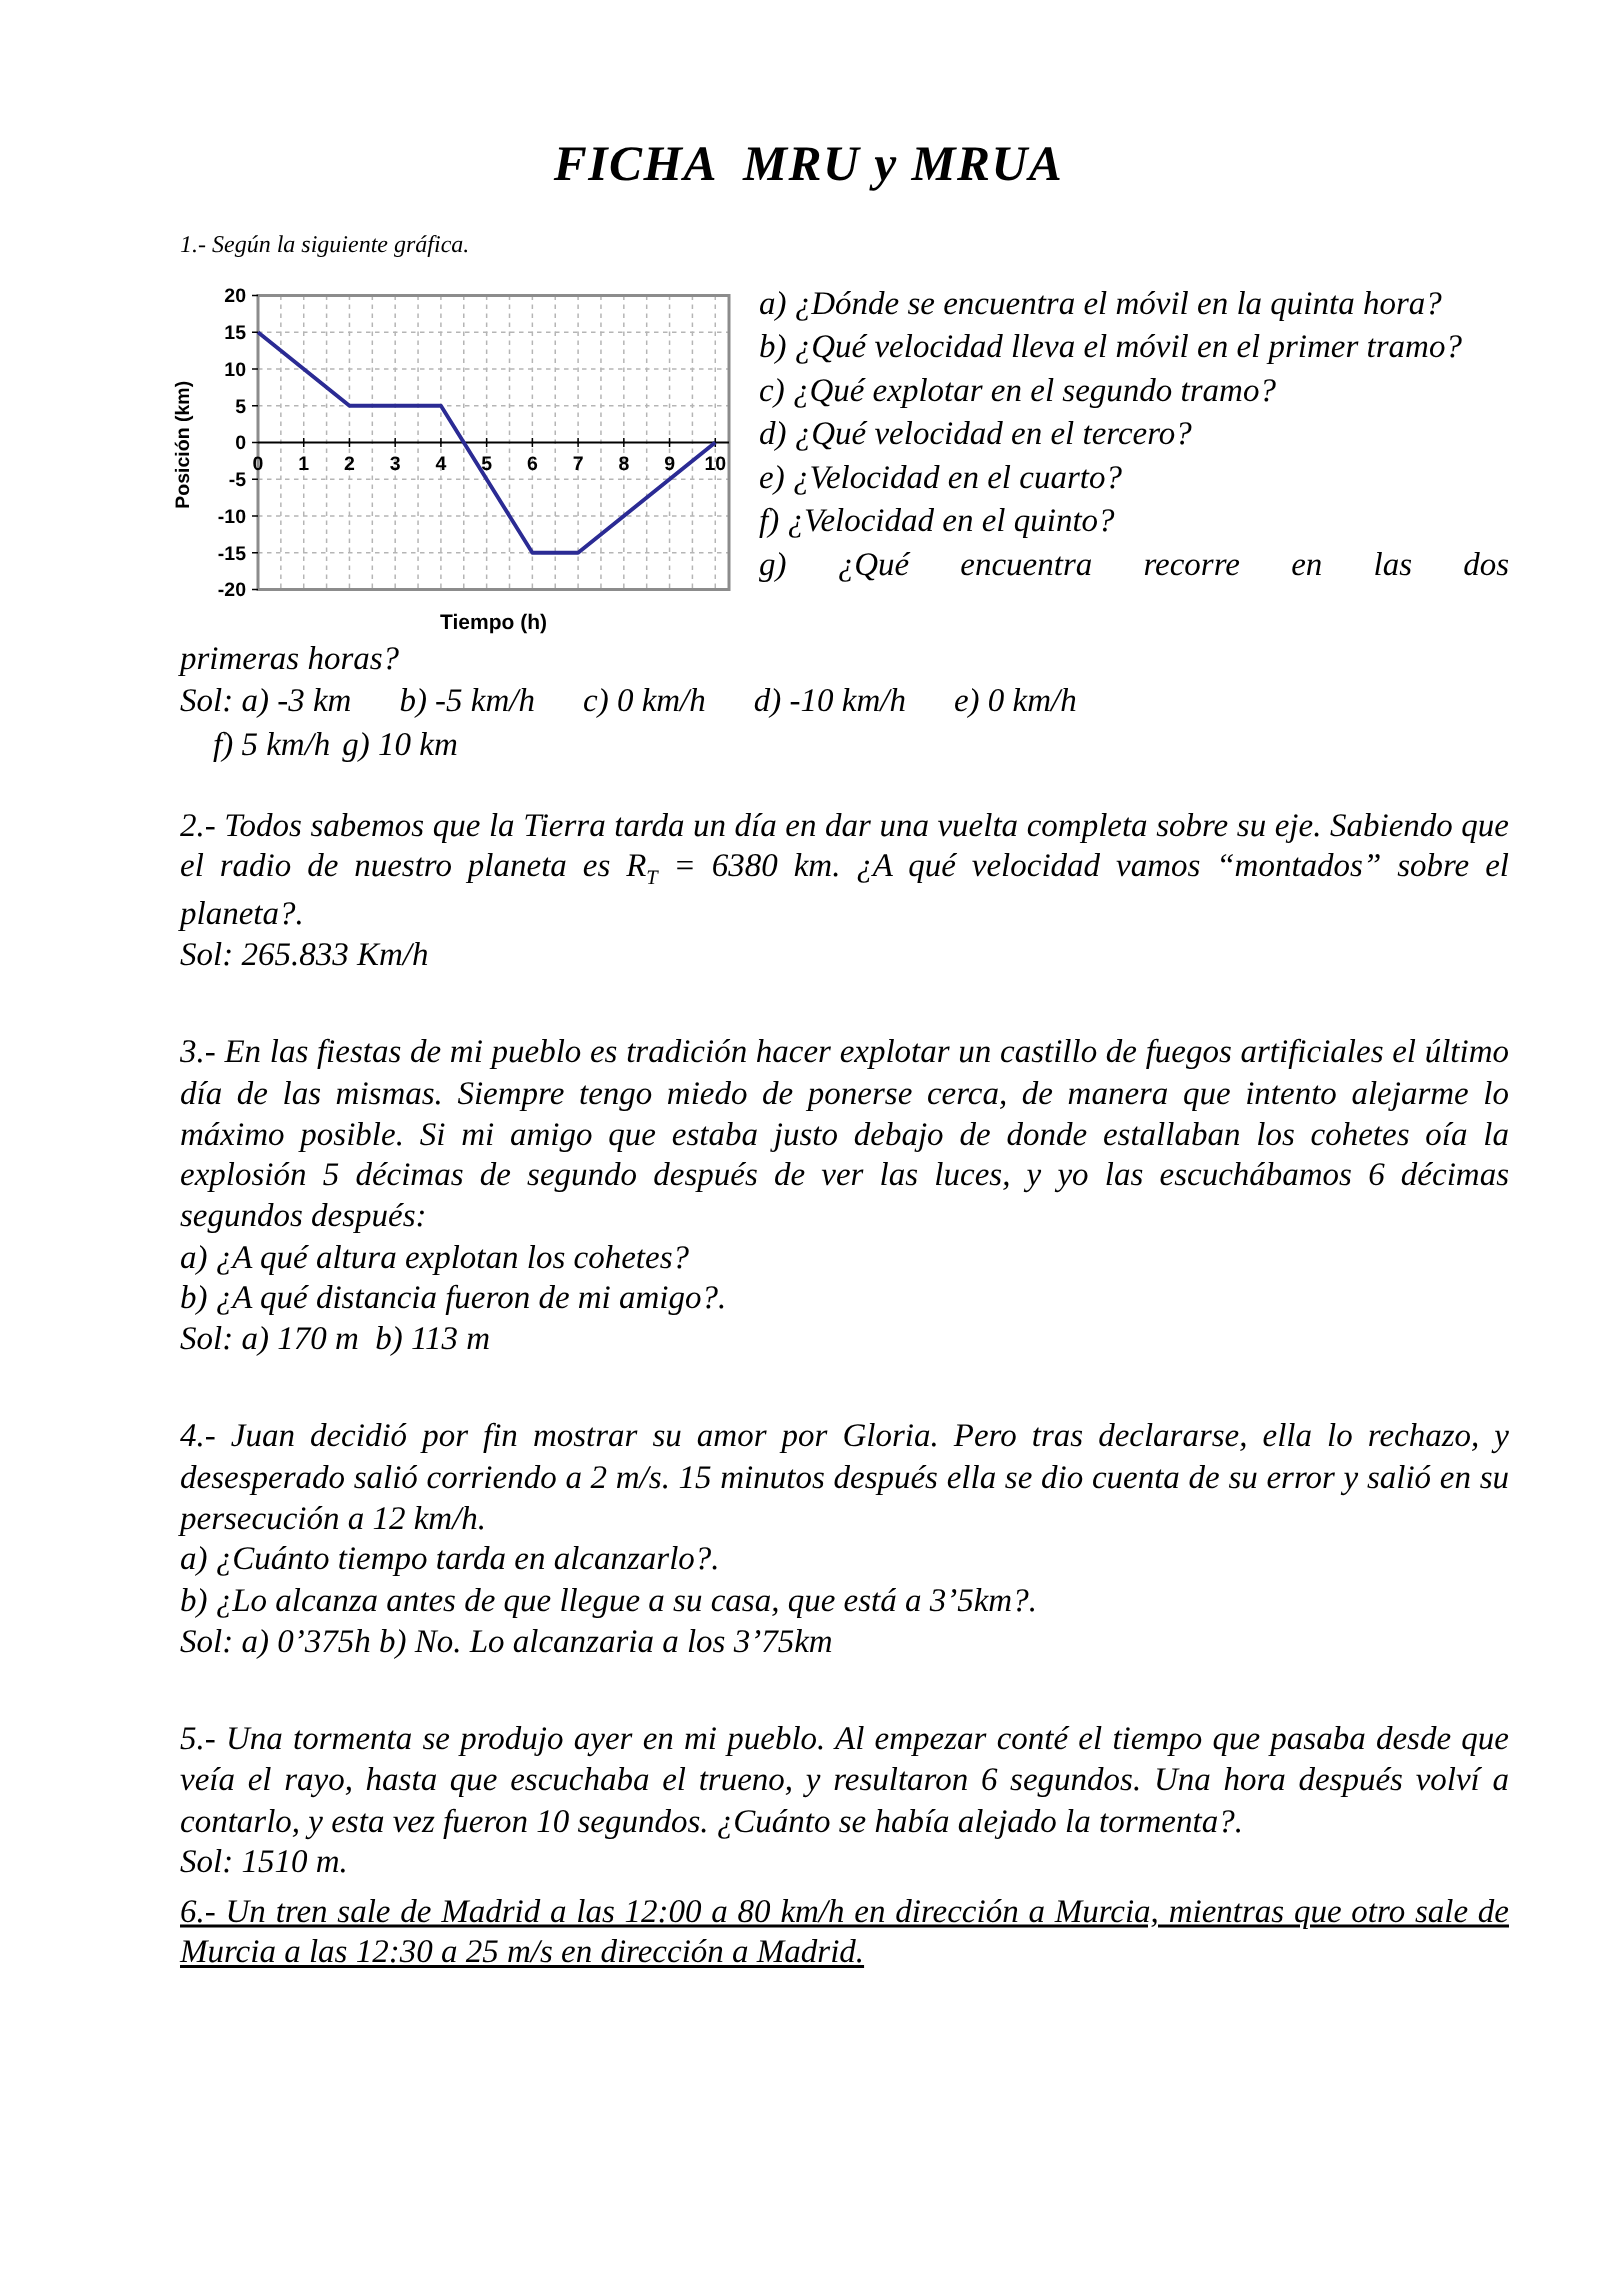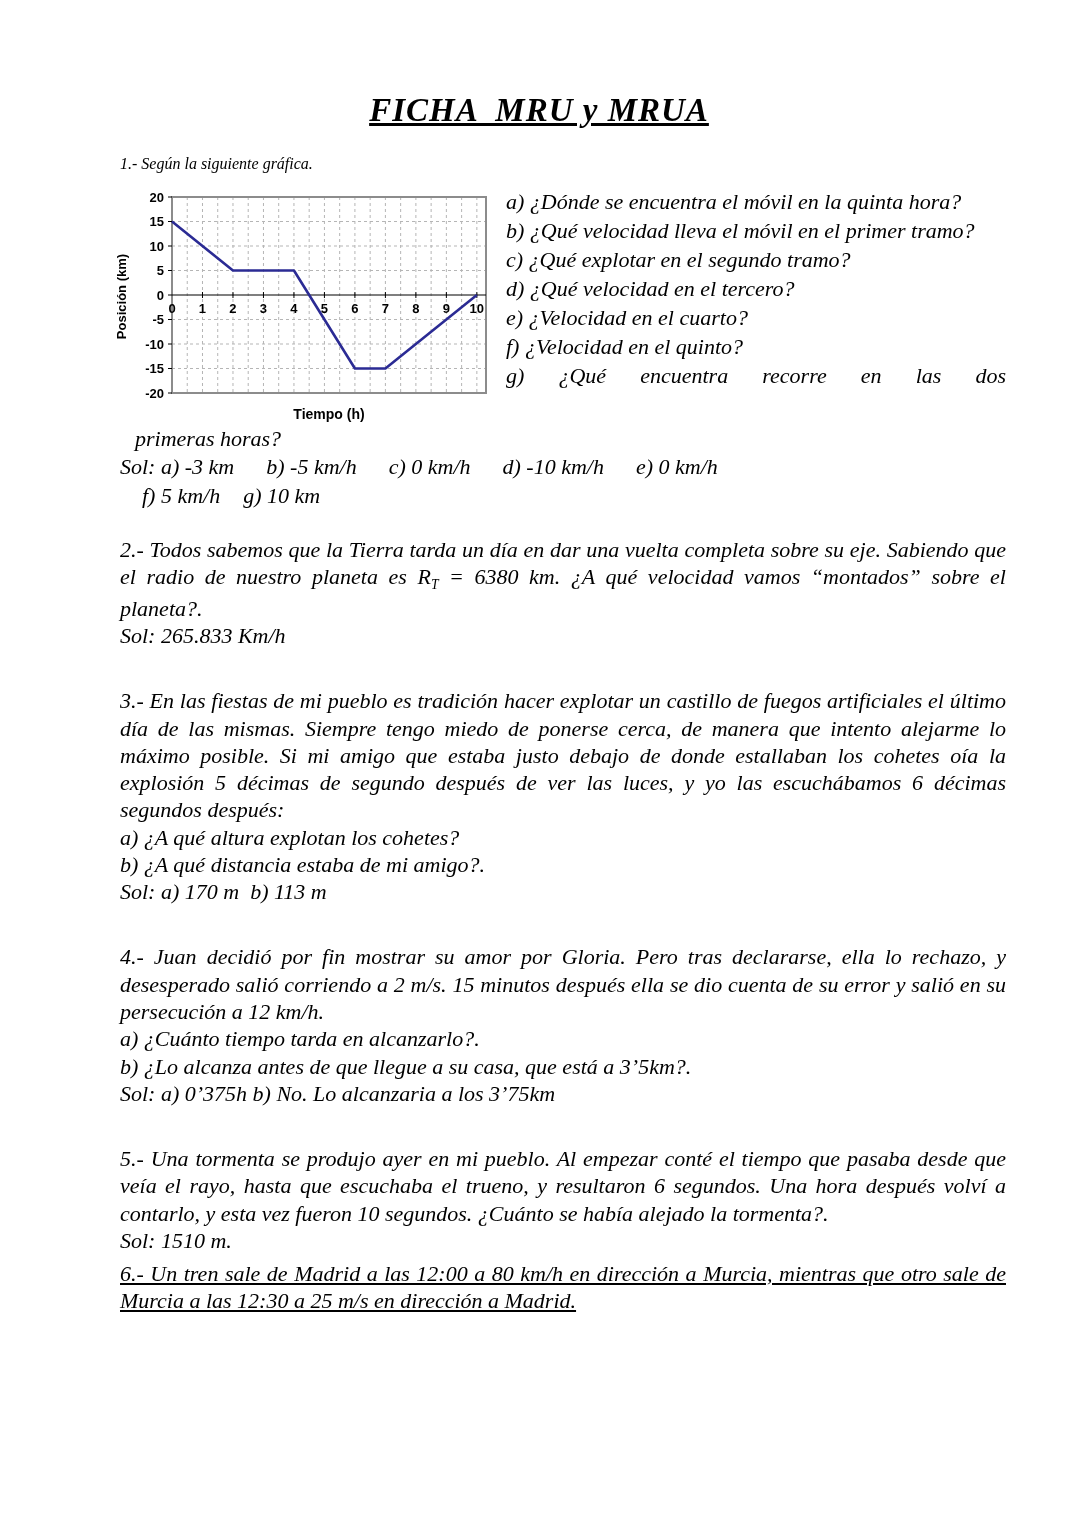--- a/index.html
+++ b/index.html
@@ -10,21 +10,20 @@
     font-family:"Liberation Serif", serif;
     font-style:italic;
     overflow:hidden;
   }
   .page { padding:92px 74px 0 112px; }
 
   .title {
     text-align:center;
     font-size:33px;
     font-weight:bold;
-    text-decoration:underline;
     letter-spacing:1px;
     white-space:pre-wrap;
     margin-right:40px;
     margin-bottom:26px;
   }
 
   .intro { font-size:16px; margin-bottom:12px; padding-left:8px; }
 
   .sec1 { display:flex; gap:16px; align-items:flex-start; }
 
@@ -44,24 +43,24 @@
   .xlab {
     width:314px; margin-left:60px; margin-top:3px;
     text-align:center;
     font:bold 14px "Liberation Sans", sans-serif;
   }
 
   
   .questions { flex:1; font-size:22px; line-height:1.32; text-align:justify; padding-top:2px; }
   .q-stretch { text-align-last:justify; }
 
-  .cont-line { font-size:22px; line-height:1.32; margin-top:2px; padding-left:8px;margin-left:15px; }
+  .cont-line { font-size:22px; line-height:1.32; margin-top:2px; padding-left:8px; }
 
   .sol-row { display:flex; gap:32px; font-size:22px; line-height:1.3; padding-left:8px; white-space:pre-wrap; }
-  .sol-row2 { gap:23px; padding-left:30px; }
+  .sol-row2 { gap:8px; padding-left:30px; }
 
   .block { margin-top:26px; padding-left:8px; }
   .block-sp { margin-top:38px; }
   .block-tight { margin-top:6px;text-decoration:underline; }
   .para { font-size:22px; line-height:1.24; text-align:justify; }
   .qline, .sol-plain { font-size:22px; line-height:1.24; white-space:pre-wrap; }
   sub.rsub { font-size:0.62em; }
 </style>
 </head>
 <body>
@@ -179,21 +178,21 @@
   </div>
 
   <div class="block">
     <p class="para"><span>2.- Todos sabemos que la Tierra tarda un día en dar una vuelta completa sobre su eje. Sabiendo que el radio de nuestro planeta es R</span><sub class="rsub">T</sub><span> = 6380 km. ¿A qué velocidad vamos “montados” sobre el planeta?.</span></p>
     <div class="sol-plain">Sol: 265.833 Km/h</div>
   </div>
 
   <div class="block block-sp">
     <p class="para">3.- En las fiestas de mi pueblo es tradición hacer explotar un castillo de fuegos artificiales el último día de las mismas. Siempre tengo miedo de ponerse cerca, de manera que intento alejarme lo máximo posible. Si mi amigo que estaba justo debajo de donde estallaban los cohetes oía la explosión 5 décimas de segundo después de ver las luces, y yo las escuchábamos 6 décimas segundos después:</p>
     <div class="qline">a) ¿A qué altura explotan los cohetes?</div>
-    <div class="qline">b) ¿A qué distancia estaba de mi amigo?.</div>
+    <div class="qline">b) ¿A qué distancia fueron de mi amigo?.</div>
     <div class="sol-plain">Sol: a) 170 m  b) 113 m</div>
   </div>
 
   <div class="block block-sp">
     <p class="para">4.- Juan decidió por fin mostrar su amor por Gloria. Pero tras declararse, ella lo rechazo, y desesperado salió corriendo a 2 m/s. 15 minutos después ella se dio cuenta de su error y salió en su persecución a 12 km/h.</p>
     <div class="qline">a) ¿Cuánto tiempo tarda en alcanzarlo?.</div>
     <div class="qline">b) ¿Lo alcanza antes de que llegue a su casa, que está a 3’5km?.</div>
     <div class="sol-plain">Sol: a) 0’375h b) No. Lo alcanzaria a los 3’75km</div>
   </div>
 

